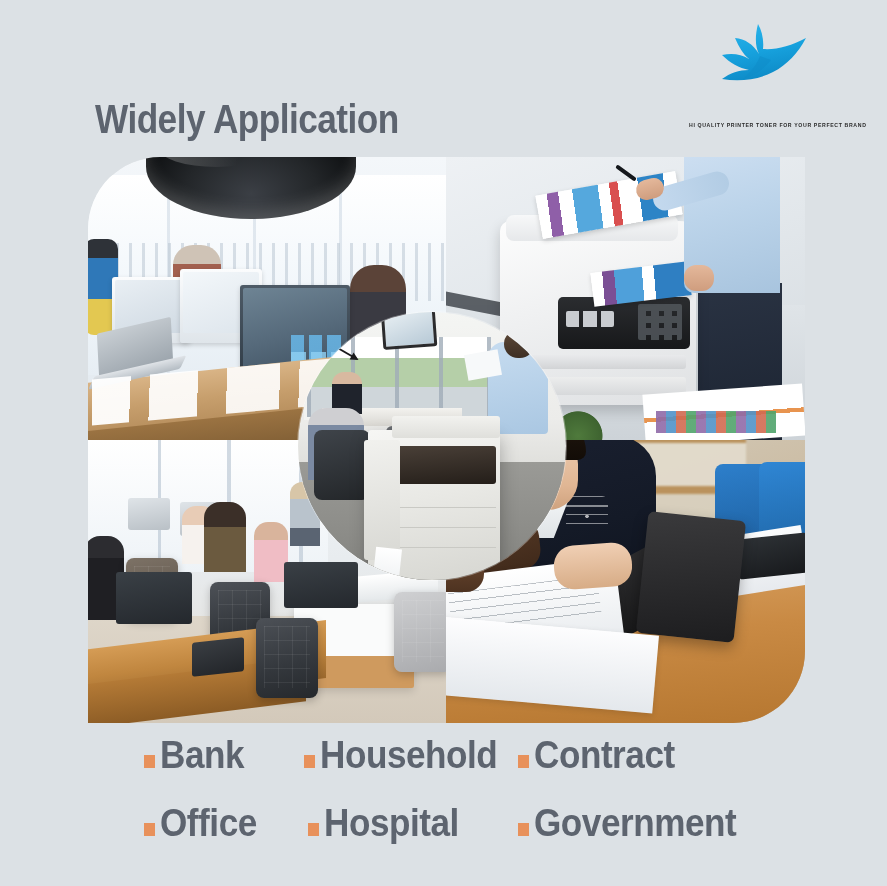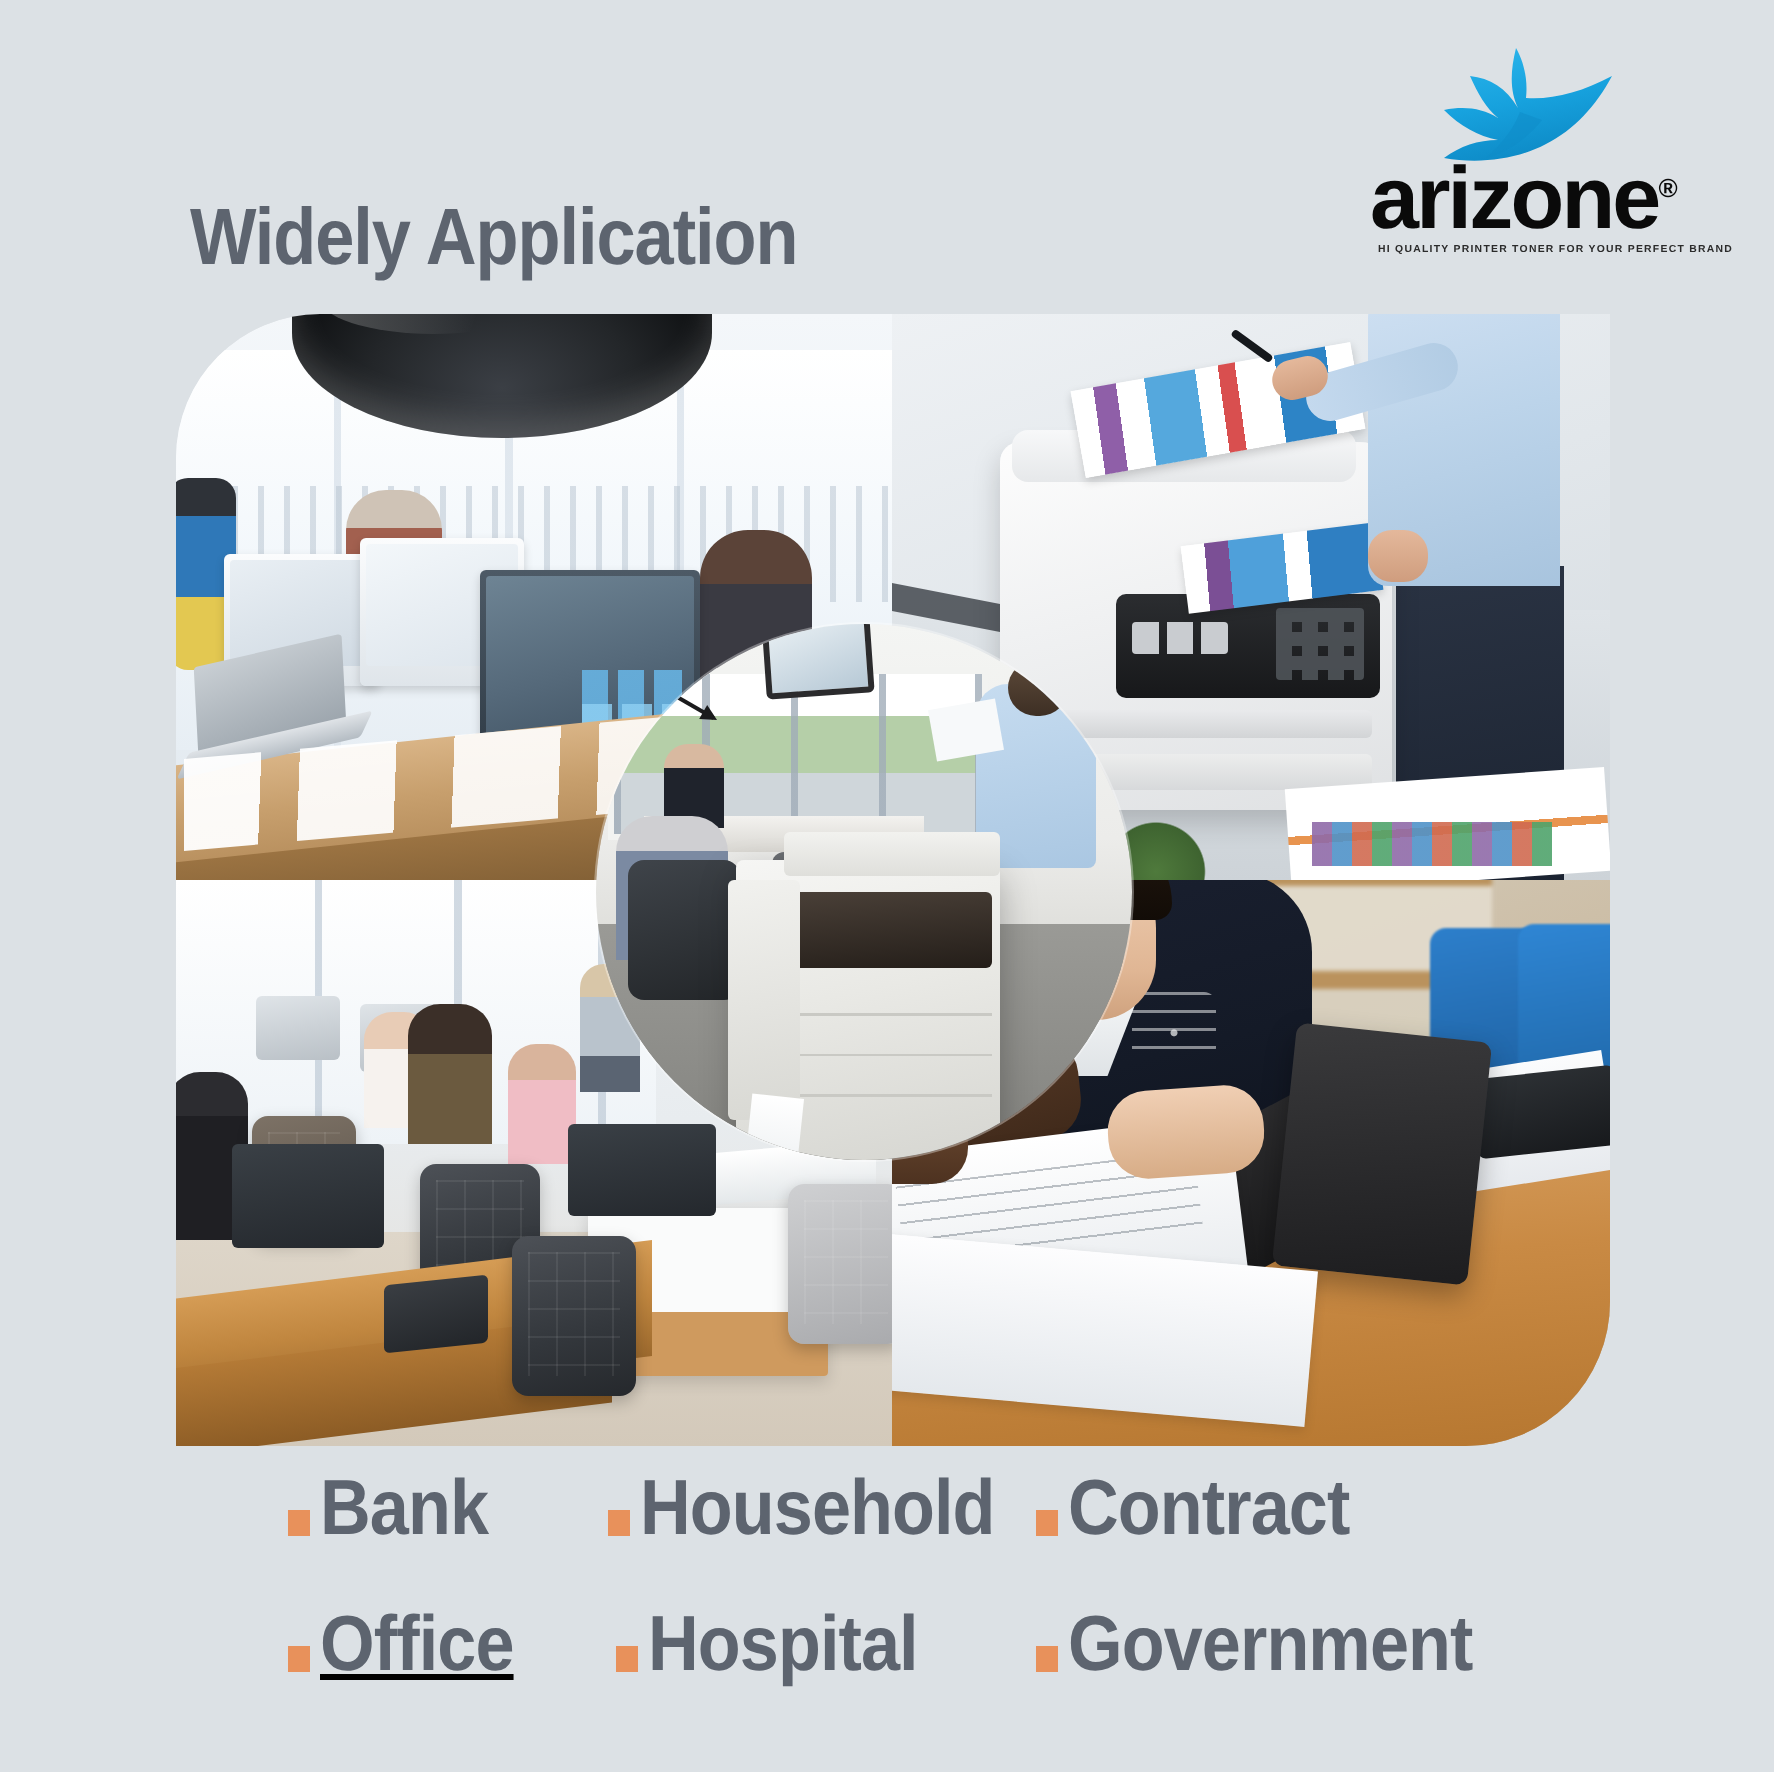--- a/index.html
+++ b/index.html
@@ -549,21 +549,21 @@
   }
   .label-text {
     font-size:39px; font-weight:bold; color:#5d646f;
     letter-spacing:-0.5px; line-height:1;
     transform:scaleX(.9); transform-origin:left bottom;
     white-space:nowrap;
   }
   .li-bank       { left:144px; }
   .li-household  { left:304px; }
   .li-contract   { left:518px; }
-  .li-office     { left:144px;text-decoration:underline; }
+  .li-office     { left:144px; }
   .li-hospital   { left:308px; }
   .li-government { left:518px; }
 </style>
 </head>
 <body>
 
 <div id="header">
 
   <div id="page-title">Widely Application</div>
 
@@ -572,21 +572,20 @@
       <defs>
         <linearGradient id="bgrad" x1="0" y1="0" x2="0.3" y2="1">
           <stop offset="0%" stop-color="#2DB6EC"></stop>
           <stop offset="55%" stop-color="#17A2DE"></stop>
           <stop offset="100%" stop-color="#0E8CC8"></stop>
         </linearGradient>
       </defs>
       <path d="M55 2 C52 14 52 24 56 32 C50 22 42 17 32 16 C36 25 40 32 46 37 C38 32 29 31 19 33 C27 41 36 46 46 48 C36 48 27 51 19 57 C36 60 55 58 70 50 C84 43 95 31 103 16 C88 24 73 28 60 27 C61 18 59 9 55 2 Z" fill="url(#bgrad)"></path>
       <path d="M57 34 C54 42 48 50 40 57 C51 54 61 47 68 38 Z" fill="#0E8CC8" opacity="0.55"></path>
     </svg>
-    <div id="wordmark"><span>arizone</span><span id="wordmark-reg">®</span></div>
     <div id="brand-tagline">HI QUALITY PRINTER TONER FOR YOUR PERFECT BRAND</div>
   </div>
 </div>
 
 <div id="collage">
 
   <div class="quad q-tl">
     <div class="photo tl-bg">
       <div class="tl-win"></div>
       <div class="tl-balcony"></div>

